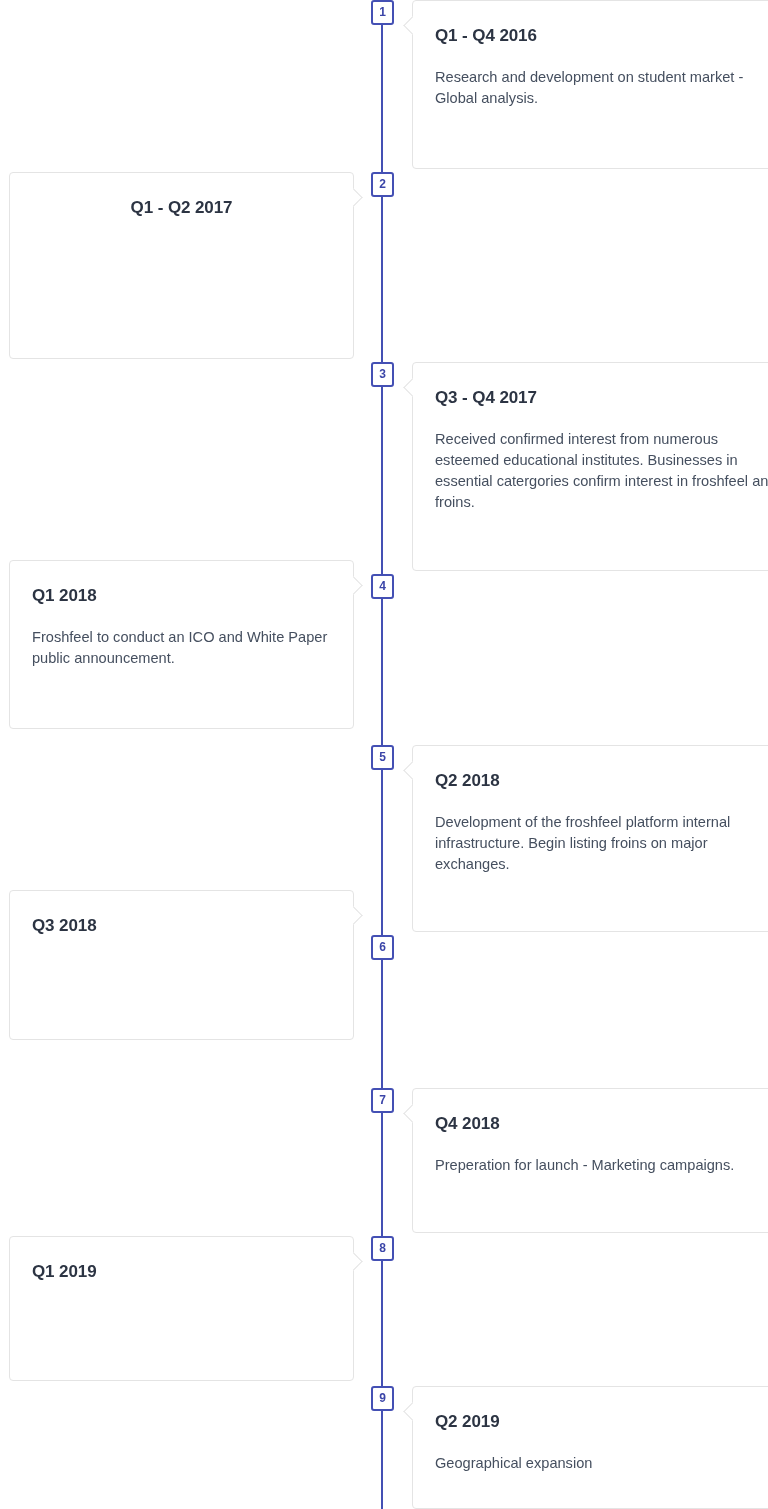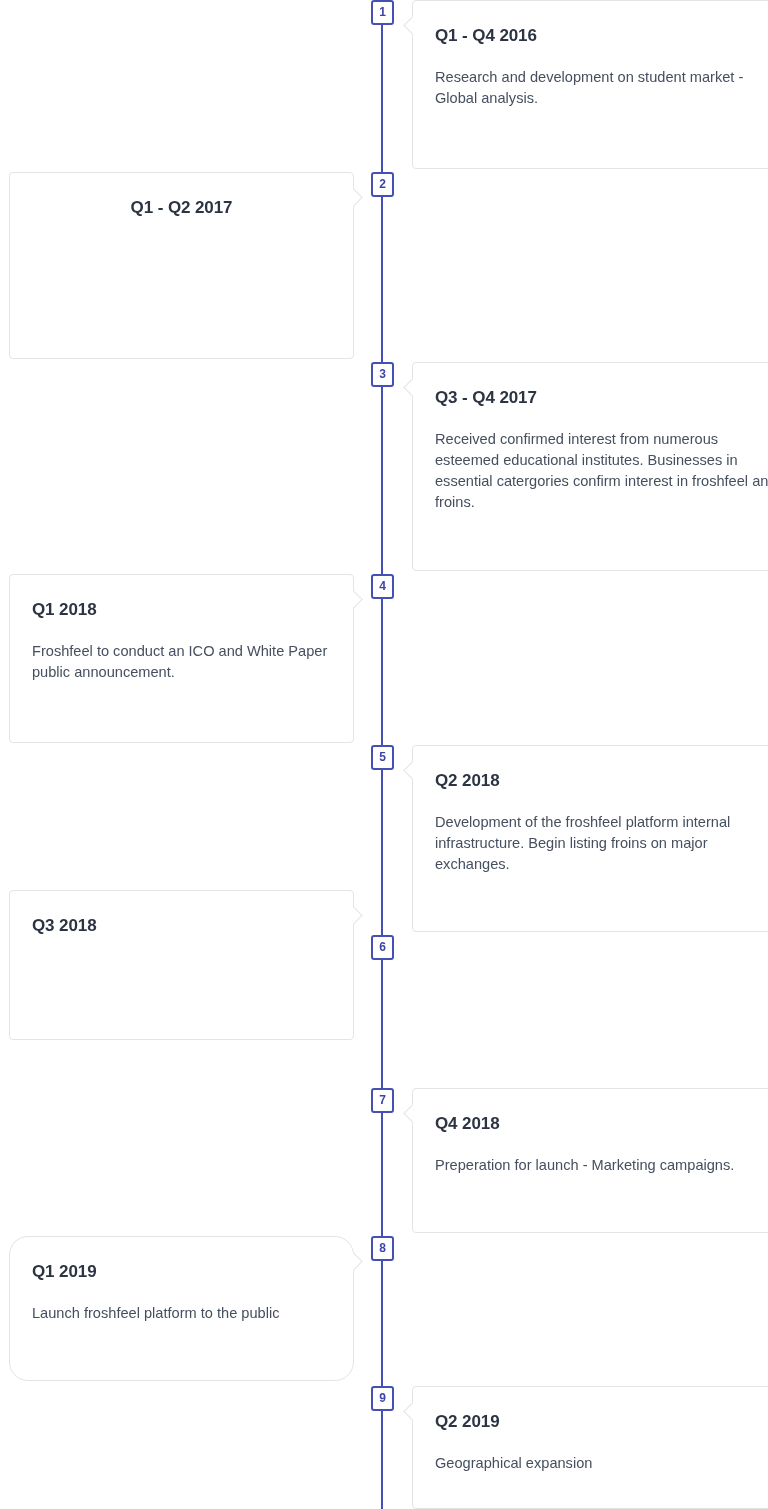--- a/index.html
+++ b/index.html
@@ -112,21 +112,21 @@
         <span class="notch"></span>
         <h3>Q1 - Q2 2017</h3>
       </div>
       <div class="marker" style="top: 172px;">2</div>
       <div class="card right" style="top: 362px; height: 209px;">
         <span class="notch"></span>
         <h3>Q3 - Q4 2017</h3>
         <p>Received confirmed interest from numerous esteemed educational institutes. Businesses in essential catergories confirm interest in froshfeel and froins.</p>
       </div>
       <div class="marker" style="top: 362px;">3</div>
-      <div class="card left" style="top: 574px; height: 169px;">
+      <div class="card left" style="top: 560px; height: 169px;">
         <span class="notch"></span>
         <h3>Q1 2018</h3>
         <p>Froshfeel to conduct an ICO and White Paper public announcement.</p>
       </div>
       <div class="marker" style="top: 574px;">4</div>
       <div class="card right" style="top: 745px; height: 187px;">
         <span class="notch"></span>
         <h3>Q2 2018</h3>
         <p>Development of the froshfeel platform internal infrastructure. Begin listing froins on major exchanges.</p>
       </div>
@@ -135,24 +135,23 @@
         <span class="notch"></span>
         <h3>Q3 2018</h3>
       </div>
       <div class="marker" style="top: 935px;">6</div>
       <div class="card right" style="top: 1088px; height: 145px;">
         <span class="notch"></span>
         <h3>Q4 2018</h3>
         <p>Preperation for launch - Marketing campaigns.</p>
       </div>
       <div class="marker" style="top: 1088px;">7</div>
-      <div class="card left" style="top: 1236px; height: 145px; border-radius: 19px;">
+      <div class="card left" style="top: 1236px; height: 145px;">
         <span class="notch"></span>
         <h3>Q1 2019</h3>
-        <p>Launch froshfeel platform to the public</p>
       </div>
       <div class="marker" style="top: 1236px;">8</div>
       <div class="card right" style="top: 1386px; height: 123px;">
         <span class="notch"></span>
         <h3>Q2 2019</h3>
         <p>Geographical expansion</p>
       </div>
       <div class="marker" style="top: 1386px;">9</div>
     </div>
 </div>

